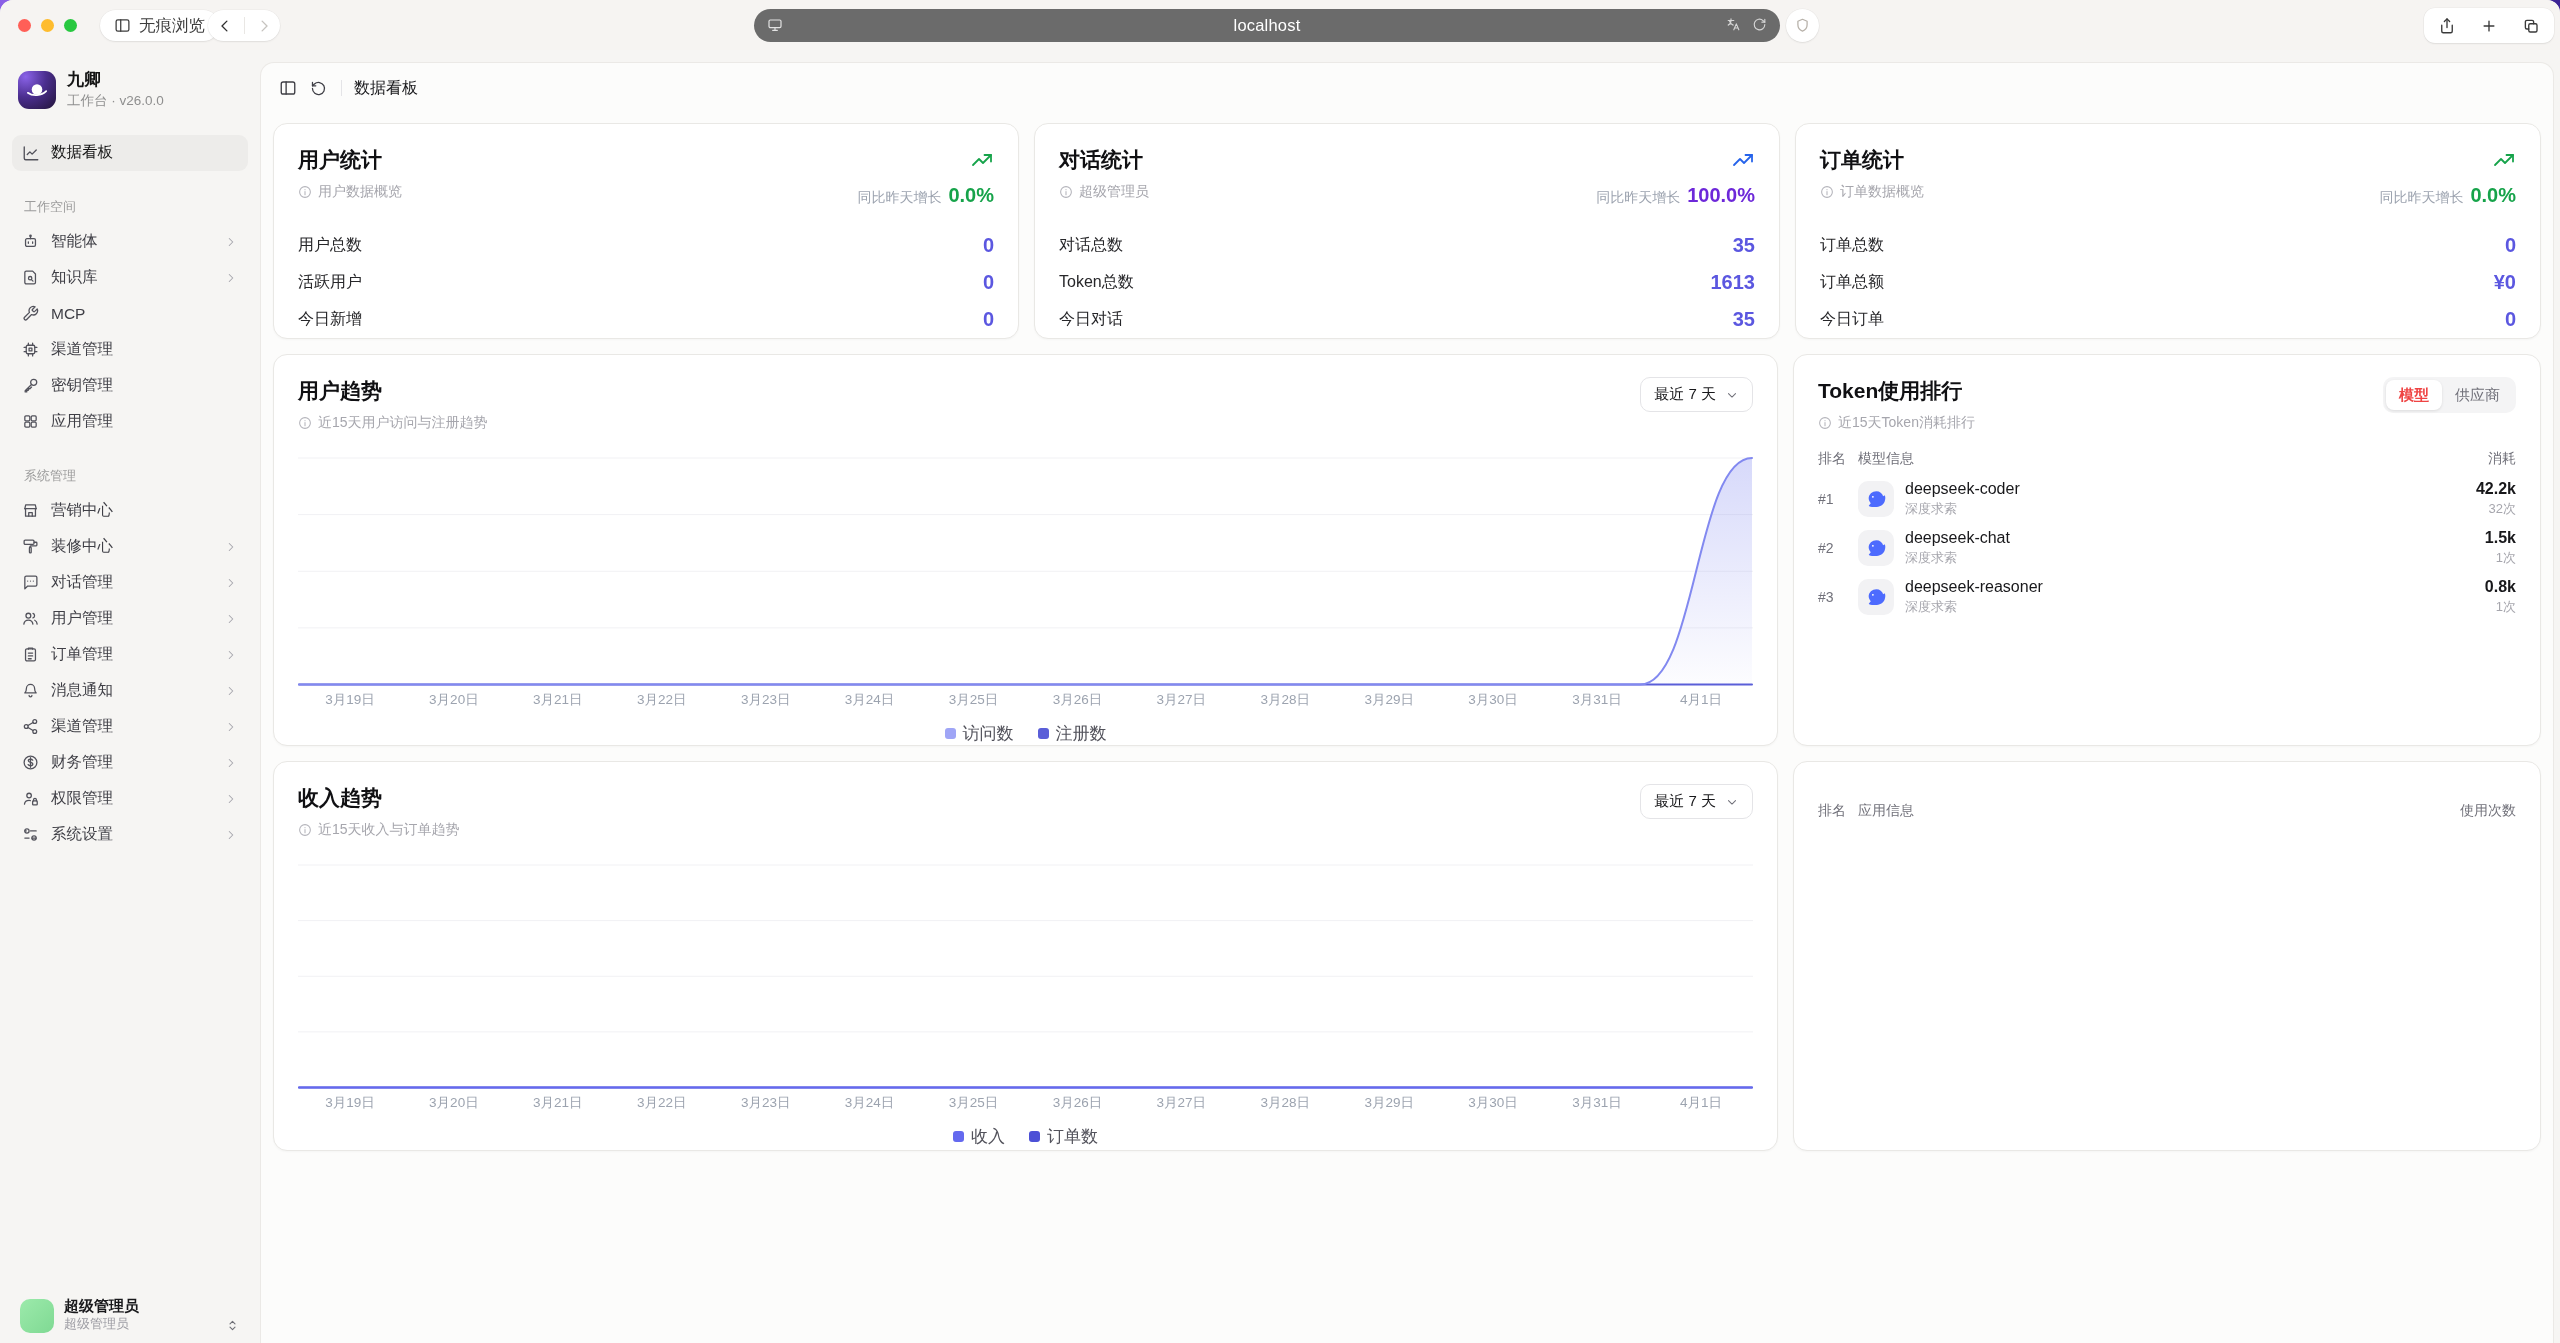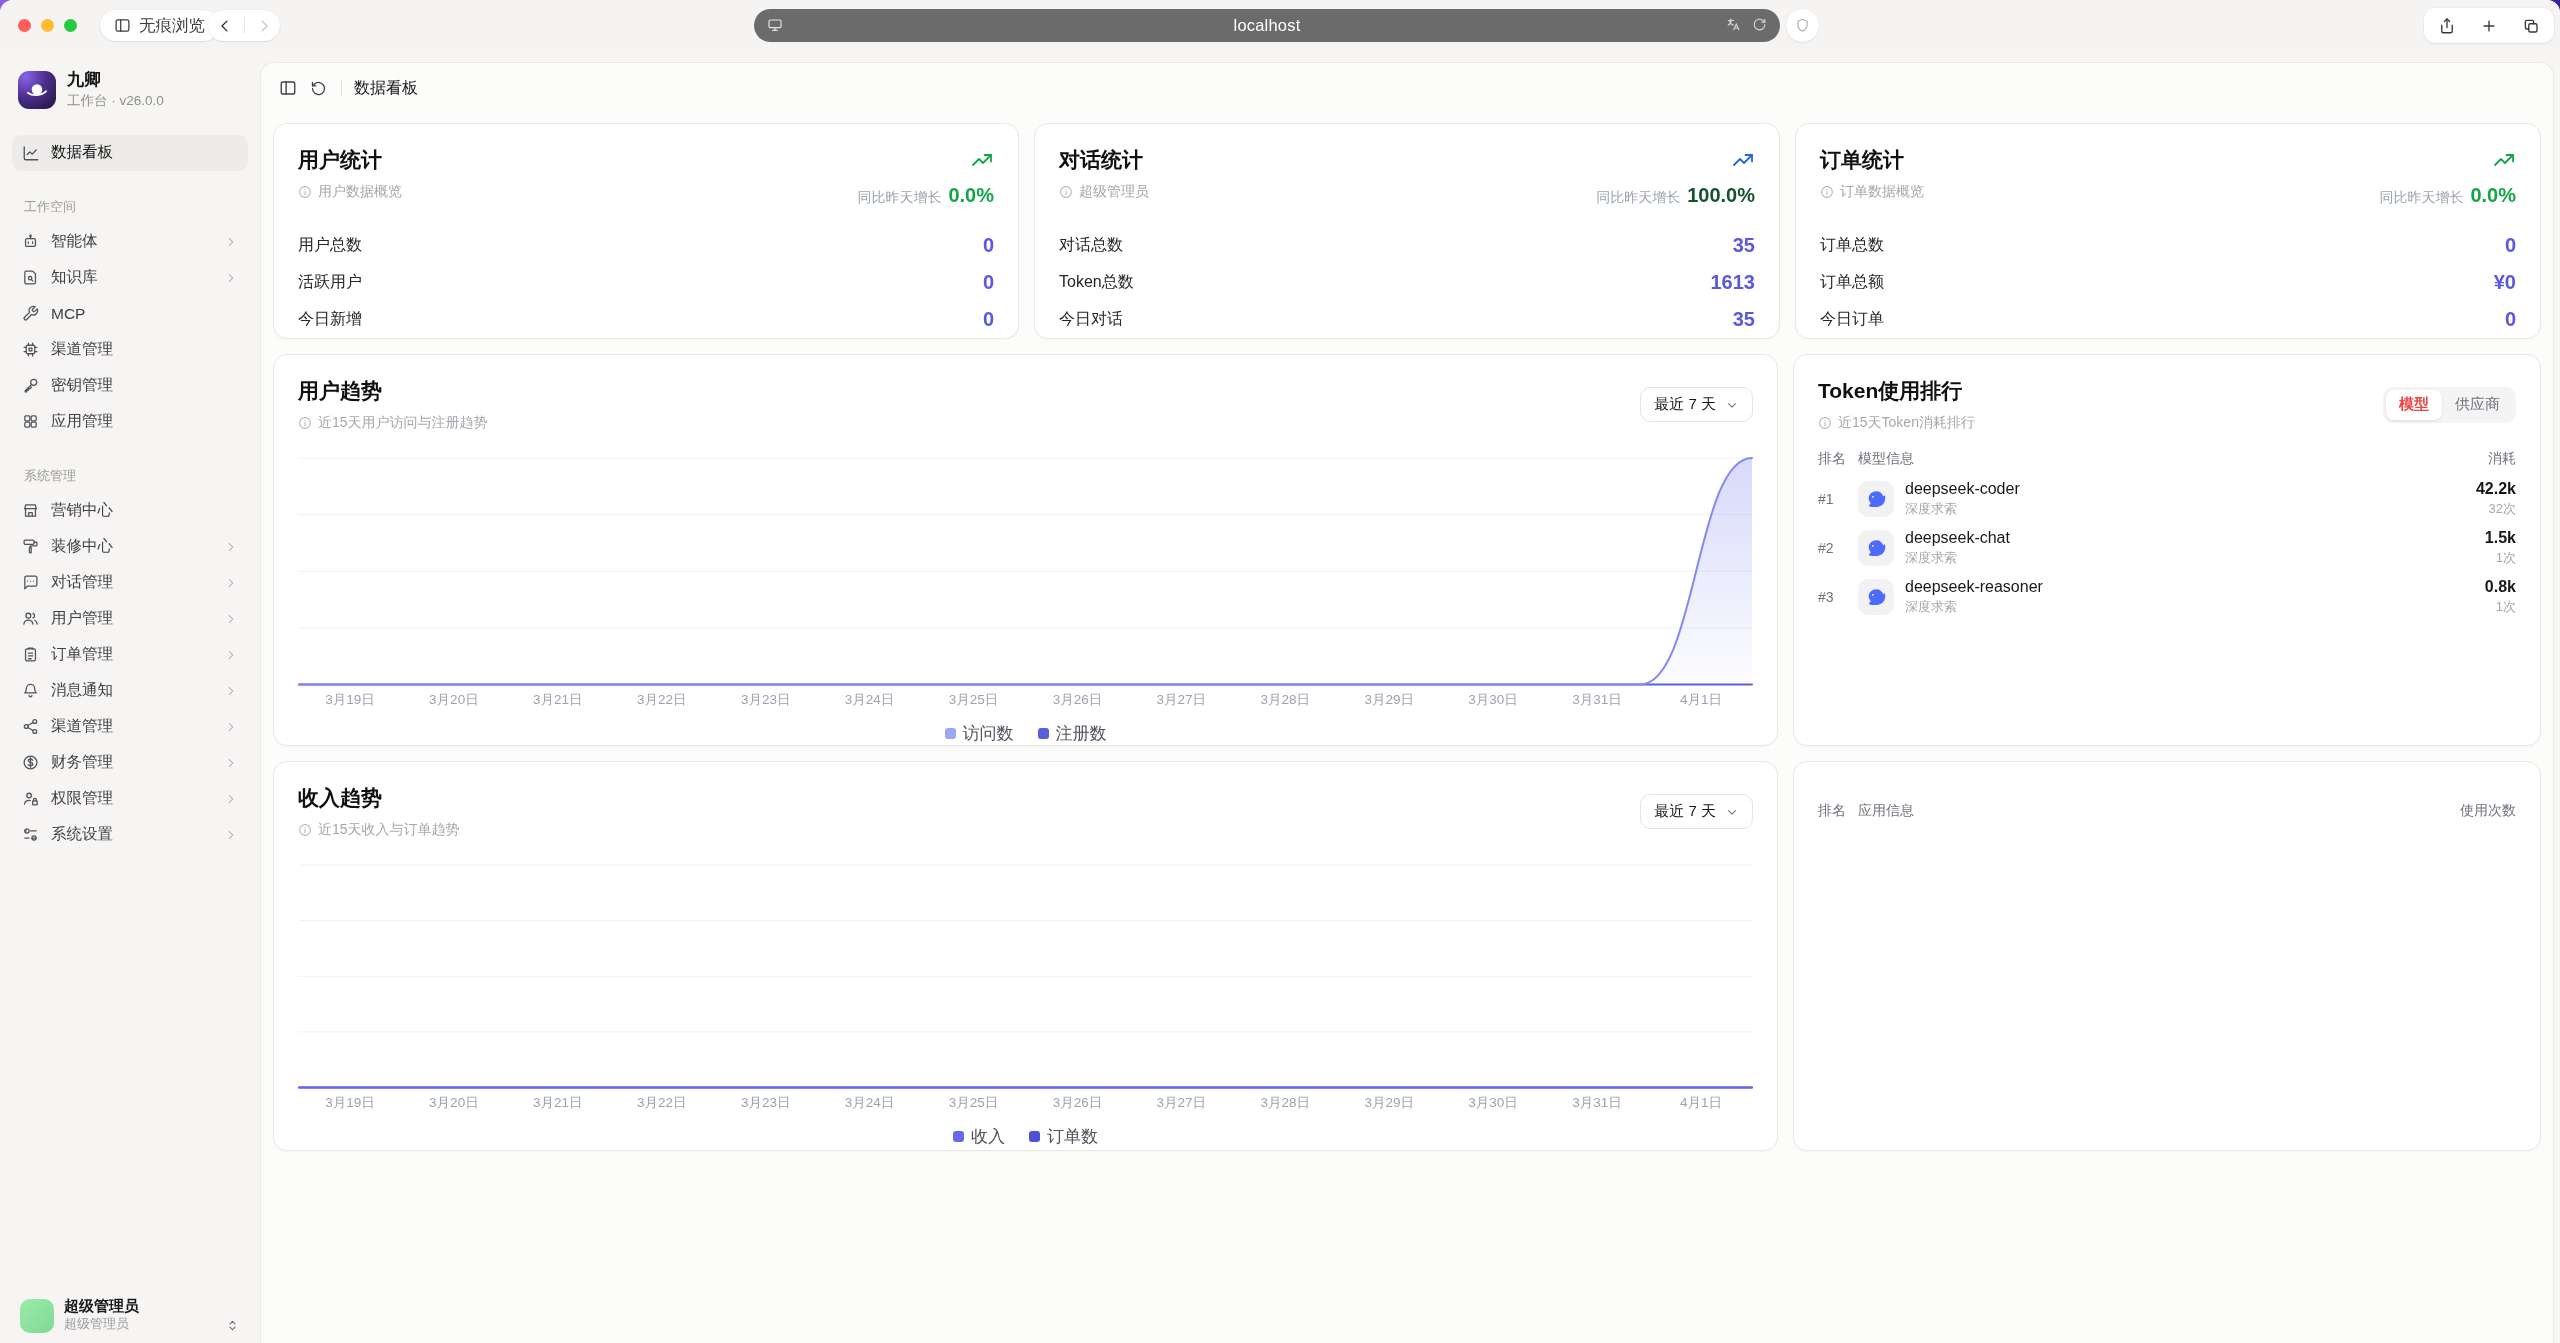--- a/index.html
+++ b/index.html
@@ -78,21 +78,21 @@
   .stat-head { display:flex; justify-content:space-between; }
   .stat-right { display:flex; flex-direction:column; align-items:flex-end; gap:12px; padding-top:2px; }
   .growth { font-size:14px; color:#9ca3af; display:flex; align-items:baseline; gap:7px; }
   .growth b { font-size:20px; font-weight:800; }
   .stat-rows { margin-top:20px; }
   .stat-row { display:flex; justify-content:space-between; align-items:center; height:37px; }
   .stat-row .lbl { font-size:16px; color:#27272a; }
   .stat-row .val { font-size:20px; font-weight:700; color:#5b57e0; }
 
   
-  .chart-head { display:flex; justify-content:space-between; align-items:center; }
+  .chart-head { display:flex; justify-content:space-between; align-items:flex-start; }
   .range-pill { height:35px; border:1px solid #e4e4e7; border-radius:10px; background:#fff; display:flex; align-items:center;
                 gap:9px; padding:0 13px; font-size:15px; color:#18181b; }
   .range-pill .chev { color:#71717a; display:flex; }
   .chart-plot { margin-top:24px; }
   .x-labels { display:flex; margin-top:5px; }
   .x-labels span { flex:1; text-align:center; font-size:13.5px; color:#9ca3af; }
   .legend { display:flex; justify-content:center; gap:24px; margin-top:13px; }
   .legend .li { display:flex; align-items:center; gap:7px; font-size:17px; color:#52525b; }
   .legend .sw { width:11px; height:11px; border-radius:3px; }
 
@@ -540,21 +540,21 @@
               </div>
               <div class="stat-right">
                 <span style="color: rgb(37, 99, 235);">
                   <svg class="ic" width="24" height="24" viewBox="0 0 24 24" fill="none" stroke="currentColor" stroke-width="1.8" stroke-linecap="round" stroke-linejoin="round">
                     <path d="m3 17 6-6 4 4 8-8"></path>
                     <path d="M14.5 7H21v6.5"></path>
                   </svg>
                 </span>
                 <div class="growth">
                   <span>同比昨天增长</span>
-                  <b style="color: #14532d;">100.0%</b>
+                  <b style="color: #6d28d9;">100.0%</b>
                 </div>
               </div>
             </div>
             <div class="stat-rows">
               <div class="stat-row">
                 <span class="lbl">对话总数</span>
                 <span class="val">35</span>
               </div>
               <div class="stat-row">
                 <span class="lbl">Token总数</span>

